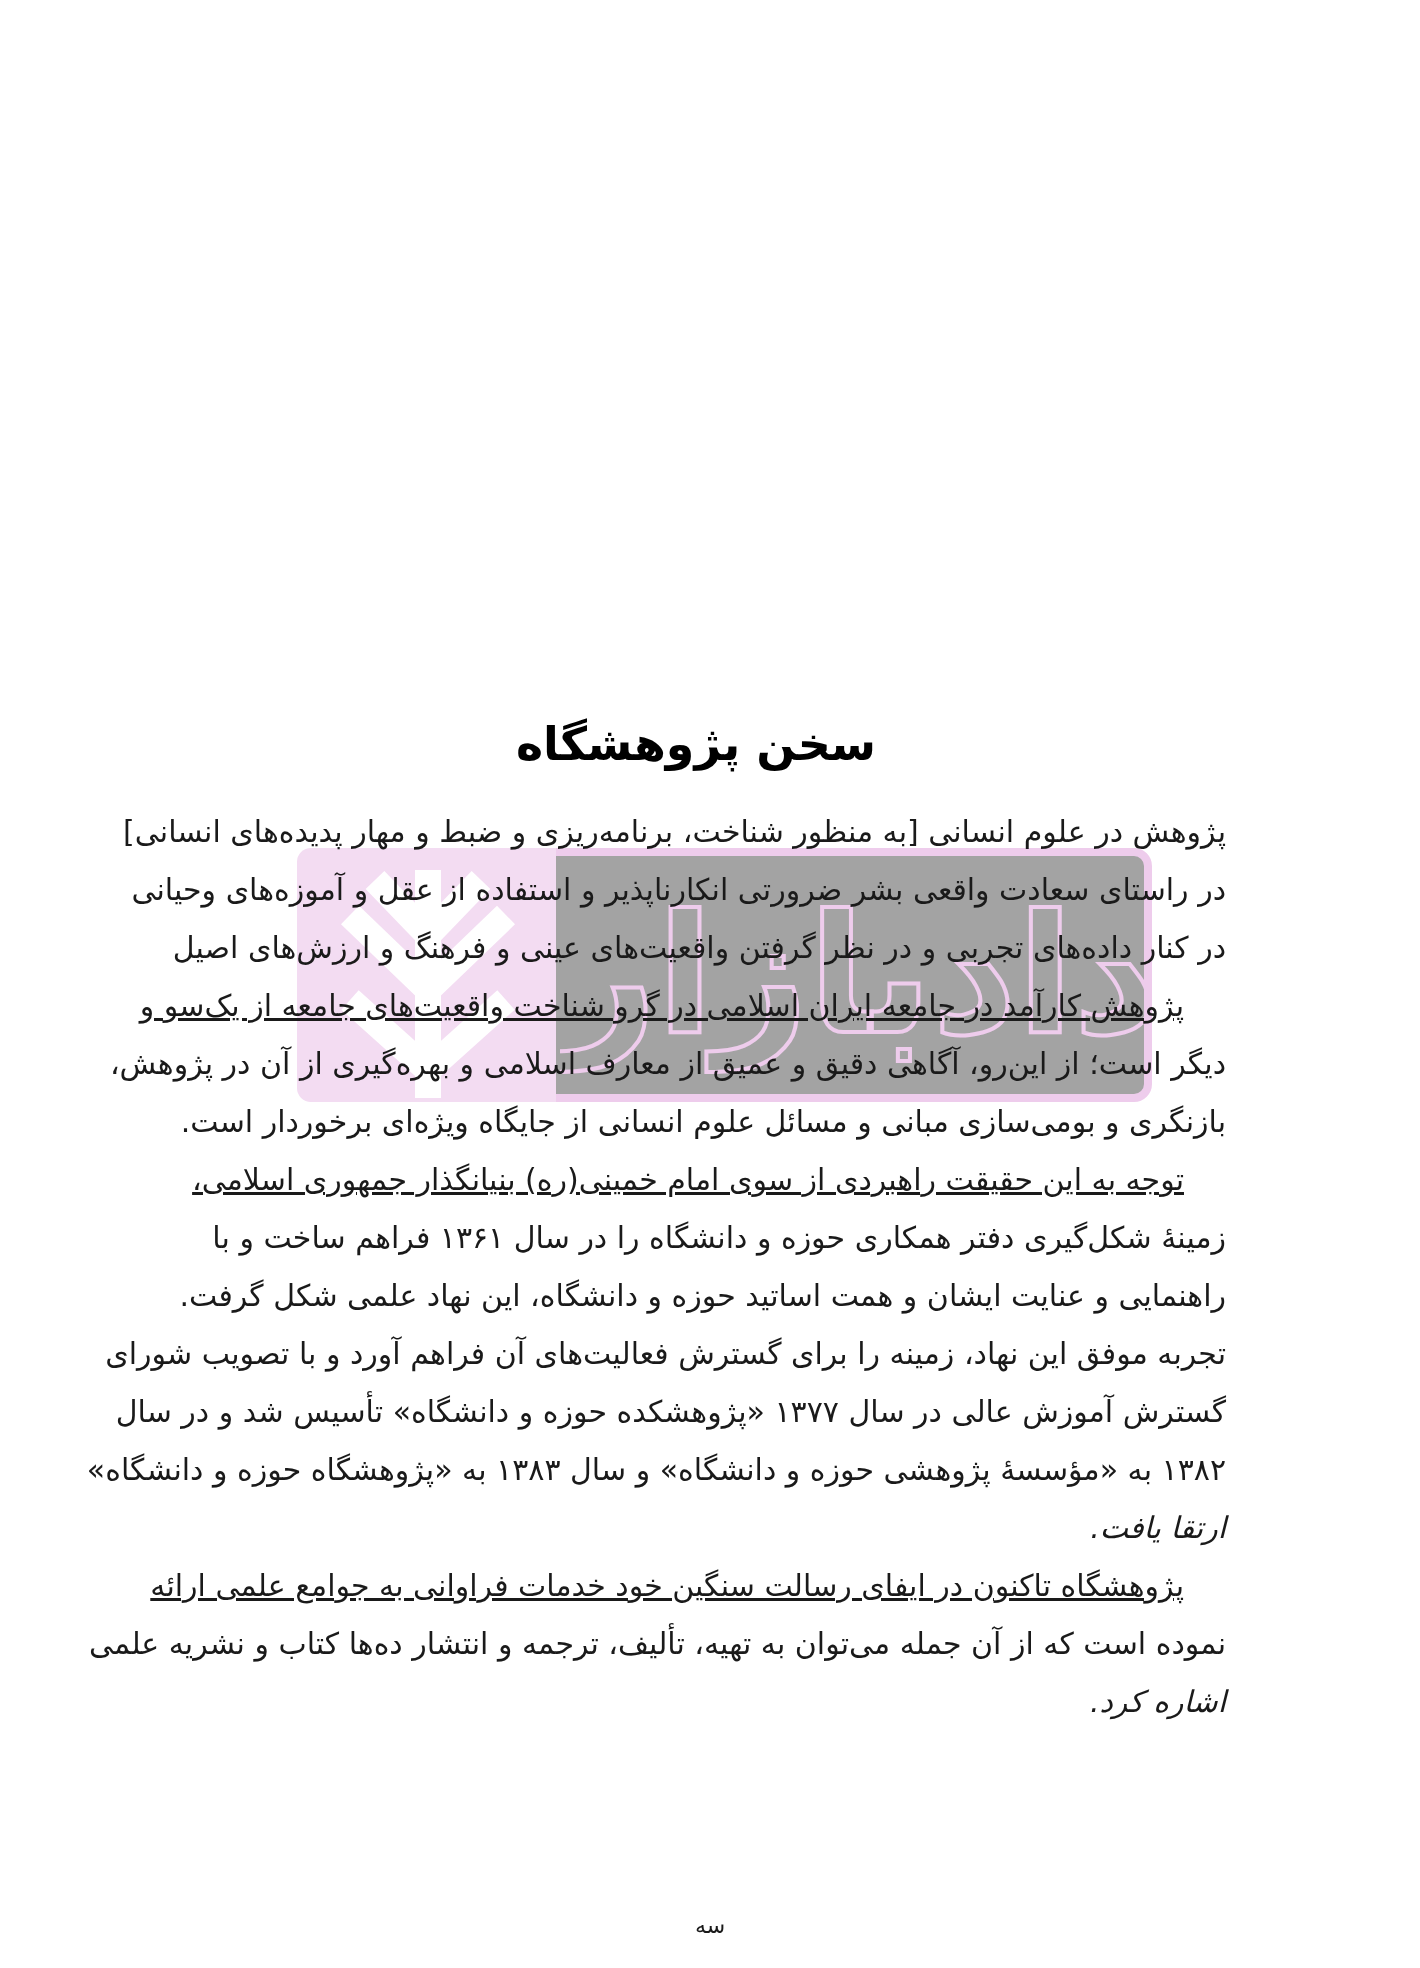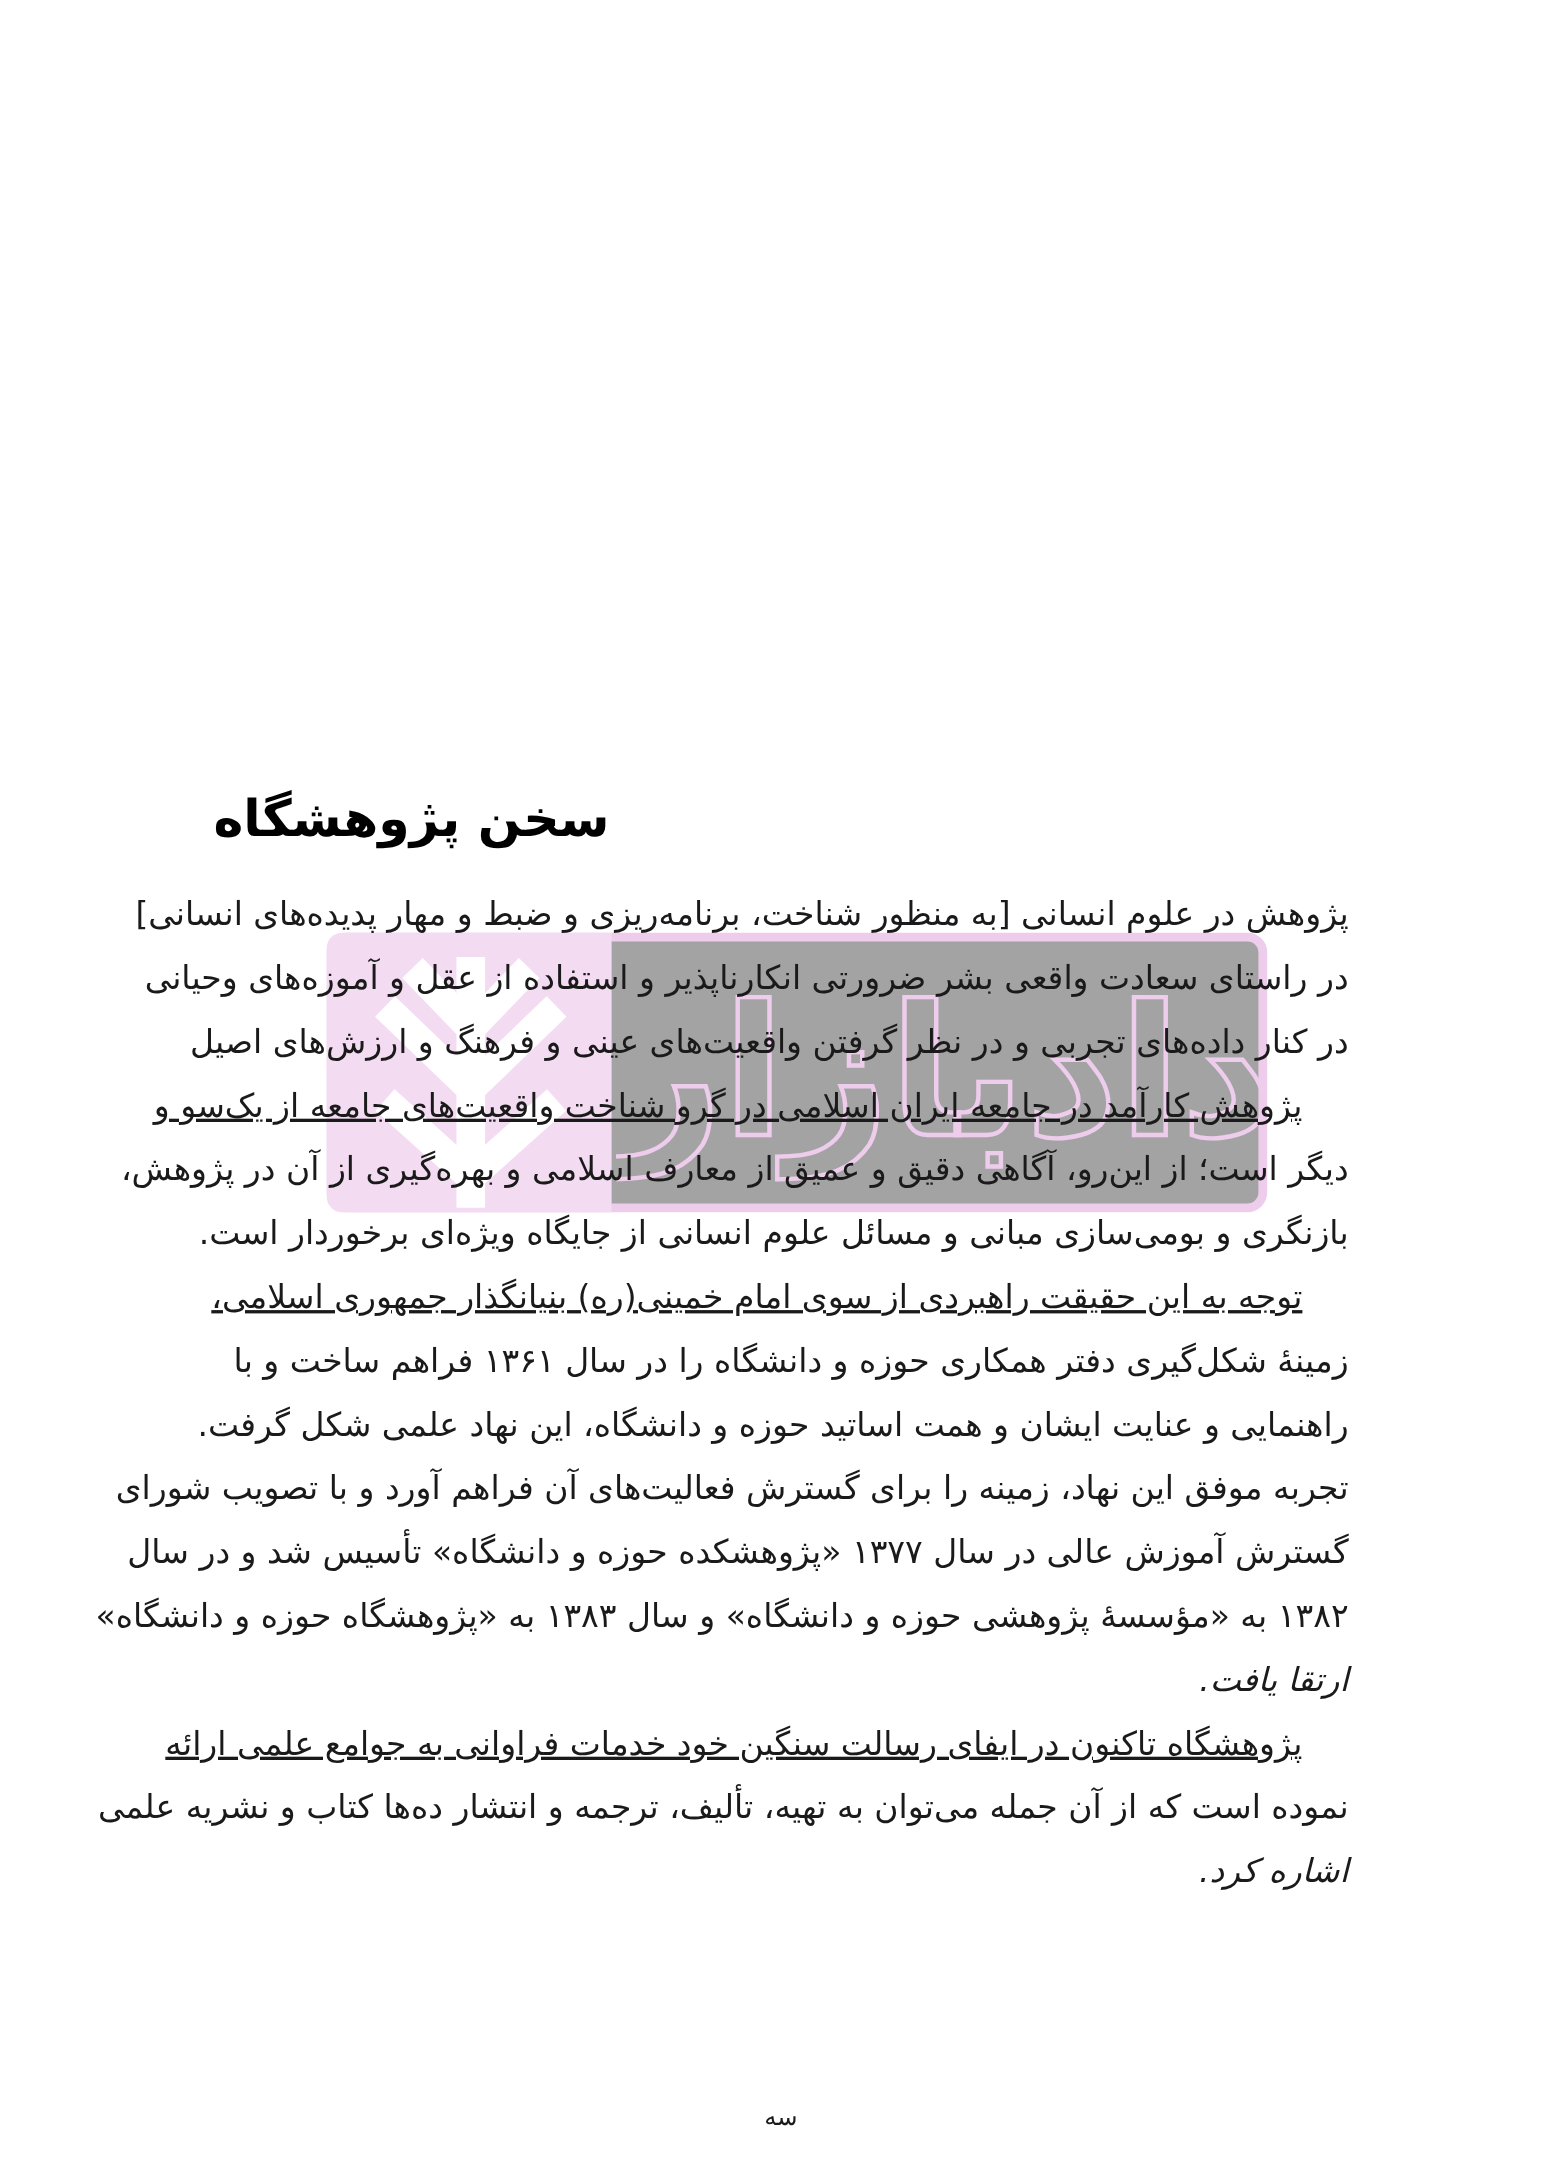--- a/index.html
+++ b/index.html
@@ -45,21 +45,21 @@
     -webkit-text-stroke:4px #eeccec;
     text-stroke:4px #eeccec;
     white-space:nowrap;
     overflow:hidden;
     direction:rtl;
   }
   
   .title{
     position:absolute;
     top:686px;left:194px;width:1004px;
-    text-align:left;
+    text-align:center;
     font-size:46px;
     font-weight:bold;
     color:#000000;
     z-index:2;
   }
   .body-text{
     position:absolute;
     top:803px;
     right:194px;                
     width:1004px;               

